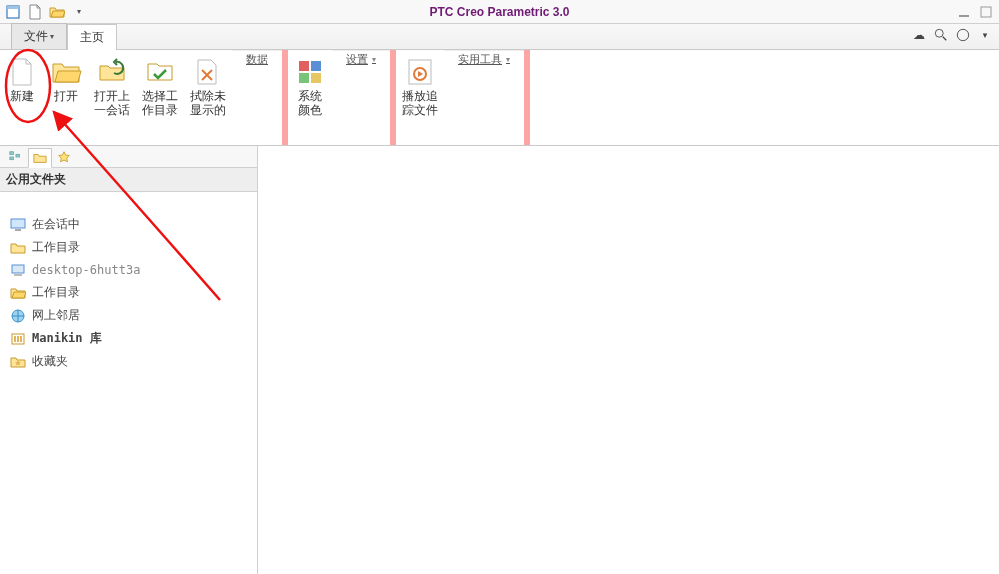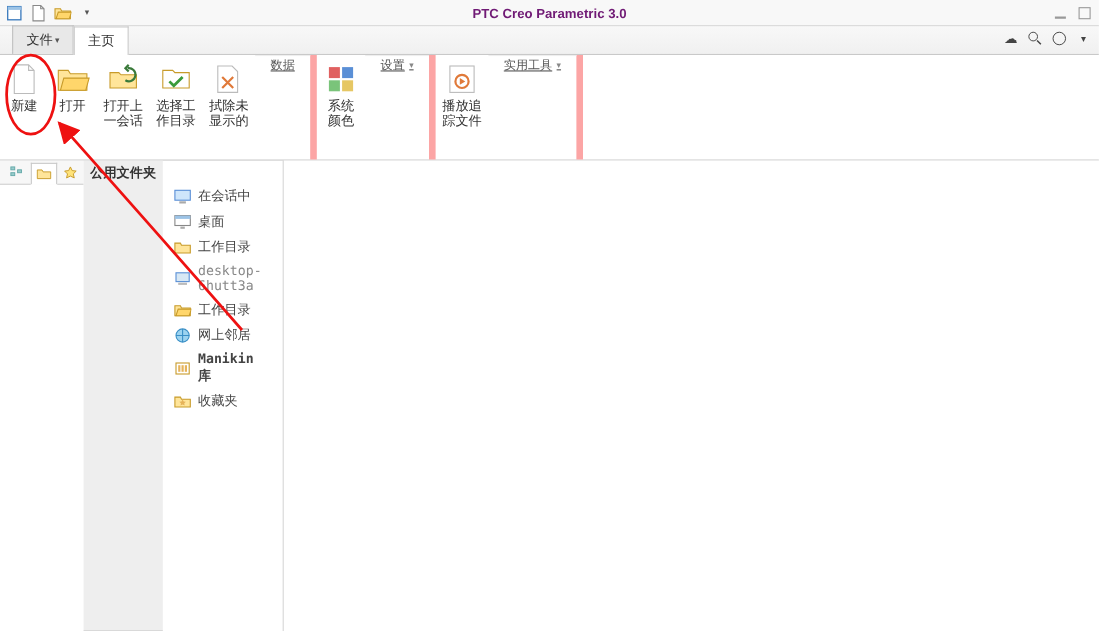--- a/index.html
+++ b/index.html
@@ -27,21 +27,21 @@
     .rgroup { border-right: 6px solid #fca5a5; display: flex; }
     .rgroup .buttons { flex: 1; display: flex; align-items: stretch; padding-top: 4px; }
     .rbtn { display: flex; flex-direction: column; align-items: center; justify-content: flex-start; padding: 2px 6px; cursor: pointer; min-width: 38px; text-align:center; }
     .rbtn .ico { width: 32px; height: 32px; display: flex; align-items: center; justify-content: center; }
     .rbtn .lbl { font-size: 12px; line-height: 1.15; margin-top: 2px; white-space: pre-line; }
     .rgroup .grouplabel { height: 18px; font-size: 11px; color: #555; text-align: center; border-top: 1px solid #eee; display: flex; align-items: center; justify-content: center; gap: 4px; padding: 0 14px; text-decoration: underline; }
     .grouplabel .caret { font-size: 8px; color: #888; }
 
     
     .main { display: flex; height: calc(574px - 24px - 26px - 96px); }
-    .sidebar { width: 258px; border-right: 1px solid #d0d0d0; display: flex; }
+    .sidebar { width: 258px; border-right: 1px solid #d0d0d0; display: flex; flex-direction: column; }
     .sidetabs { height: 22px; border-bottom: 1px solid #d0d0d0; display: flex; align-items: center; padding-left: 4px; background: #f7f7f7; }
     .sidetab { width: 24px; height: 20px; display: flex; align-items:center; justify-content:center; cursor:pointer; border:1px solid transparent; }
     .sidetab.active { background:#fff; border-color:#c9c9c9; border-bottom-color:#fff; position:relative; top:1px; }
     .sidehdr { background: #eee; font-weight: bold; padding: 3px 6px; font-size: 12px; border-bottom: 1px solid #d0d0d0; }
     .tree { padding: 21px 6px; flex: 1; overflow:auto; }
     .tree-item { display: flex; align-items: center; gap: 6px; padding: 3px 4px; cursor: pointer; font-size: 12px; color: #444; }
     .tree-item .tico { width: 16px; height: 16px; display:flex; align-items:center; justify-content:center; }
     .content { flex: 1; background: #fff; }
 
     
@@ -236,30 +236,20 @@
             <svg viewBox="0 0 16 16" width="16" height="16">
               <rect x="1" y="2" width="14" height="9" fill="#cfe6fb" stroke="#5a8fd6"></rect>
               <rect x="5" y="12" width="6" height="2" fill="#aaa"></rect>
             </svg>
           </span>
         <span>在会话中</span>
       </div>
       <div class="tree-item">
         <span class="tico">
             <svg viewBox="0 0 16 16" width="16" height="16">
-              <rect x="1" y="2" width="14" height="9" fill="#fff" stroke="#888"></rect>
-              <rect x="1" y="2" width="14" height="3" fill="#9cc3e6"></rect>
-              <rect x="6" y="12" width="4" height="2" fill="#aaa"></rect>
-            </svg>
-          </span>
-        <span>桌面</span>
-      </div>
-      <div class="tree-item">
-        <span class="tico">
-            <svg viewBox="0 0 16 16" width="16" height="16">
               <path d="M1 4h5l1 2h8v7H1z" fill="#ffe59a" stroke="#c89b2a"></path>
             </svg>
           </span>
         <span>工作目录</span>
       </div>
       <div class="tree-item">
         <span class="tico">
             <svg viewBox="0 0 16 16" width="16" height="16">
               <rect x="2" y="3" width="12" height="8" fill="#d8e8f4" stroke="#5a8fd6"></rect>
               <rect x="4" y="12" width="8" height="2" fill="#bbb"></rect>

